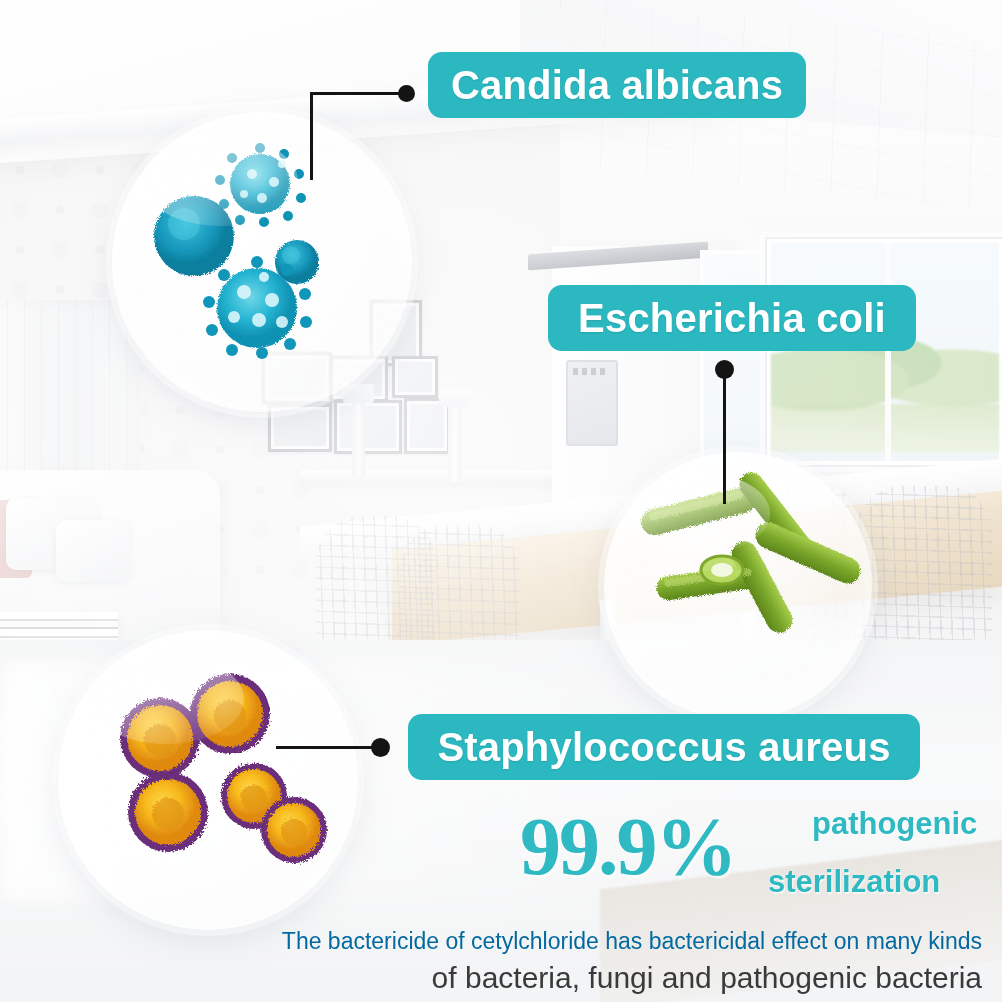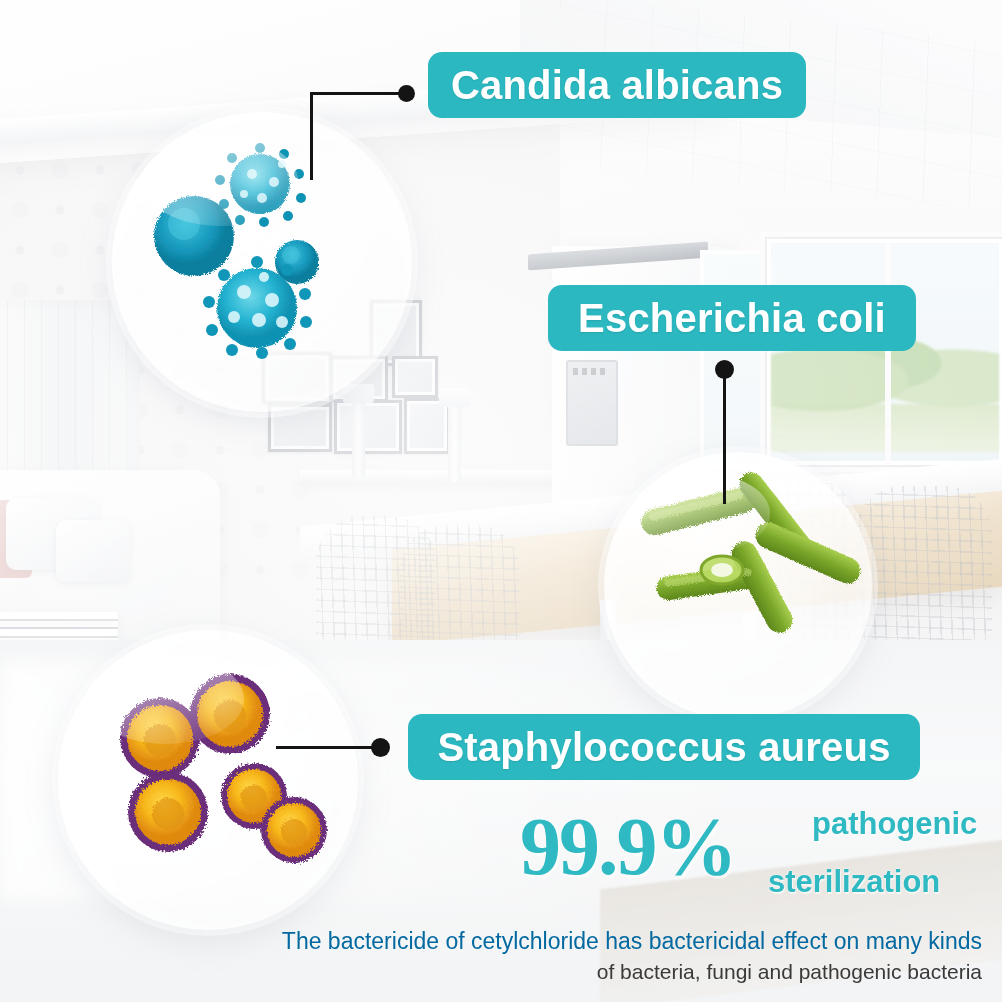--- a/index.html
+++ b/index.html
@@ -422,17 +422,17 @@
     <span>pathogenic</span>
   </div>
   <div class="eff" style="left: 768px; top: 840px; font-size: 31px; color: rgb(47, 185, 194); margin-top: 26px;">
     <span>sterilization</span>
   </div>
 
 
   <div class="desc" style="left: 0px; top: 926px; width: 982px; font-size: 23px; color: #0369a1;">
     <span>The bactericide of cetylchloride has bactericidal effect on many kinds</span>
   </div>
-  <div class="desc" style="left: 0px; top: 958px; width: 982px; font-size: 21px; color: rgb(58, 58, 58);">
+  <div class="desc" style="left: 0px; top: 958px; width: 982px; font-size: 30px; color: rgb(58, 58, 58);">
     <span>of bacteria, fungi and pathogenic bacteria</span>
   </div>
 
 </div>
 
 </body></html>

